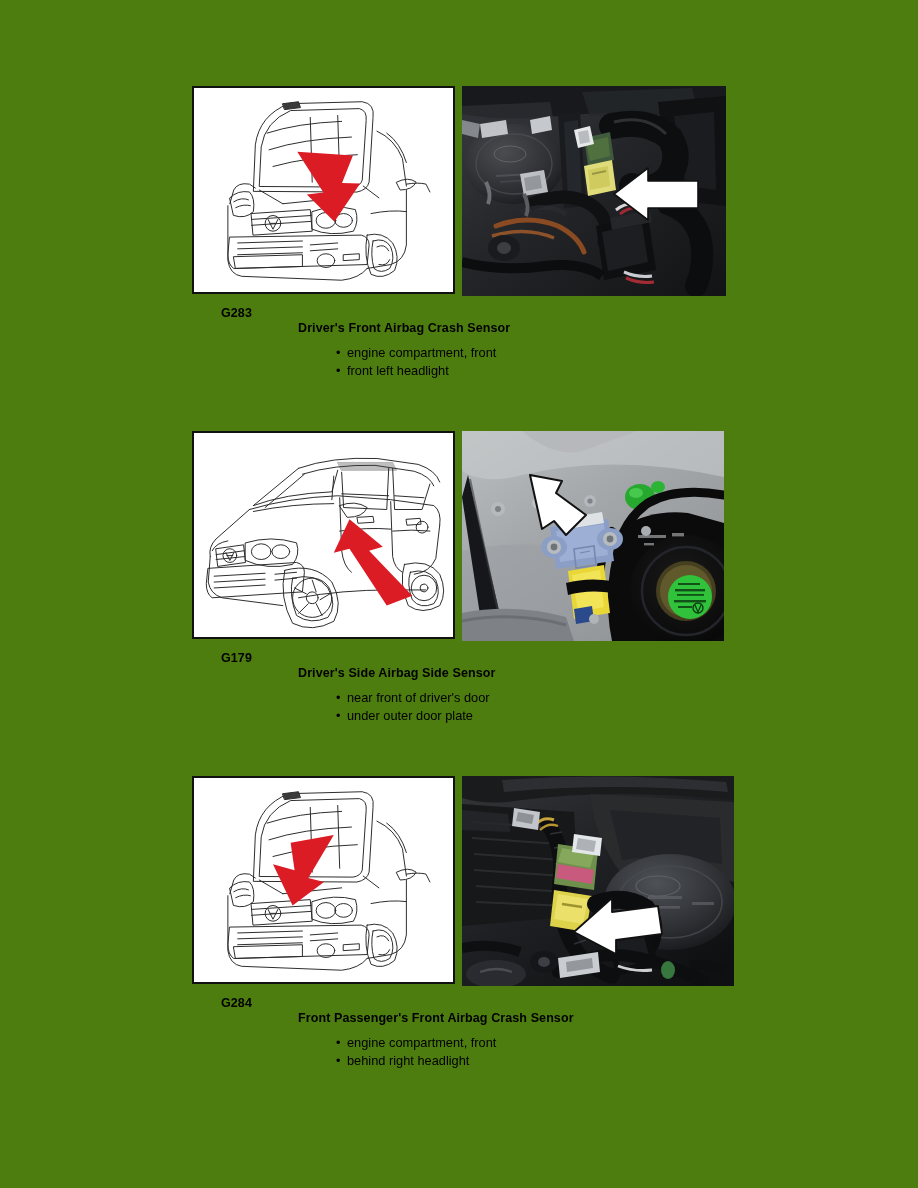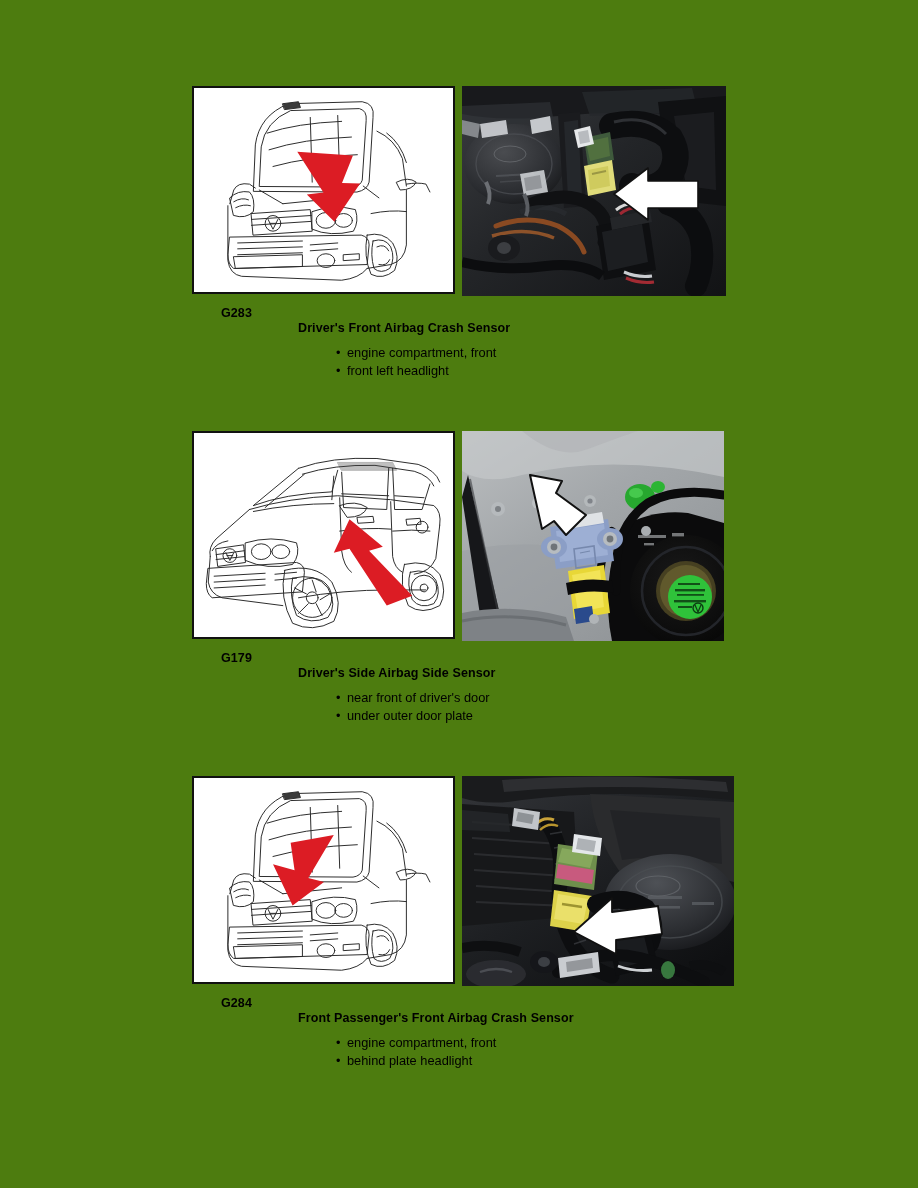--- a/index.html
+++ b/index.html
@@ -597,18 +597,18 @@
       <span class="cap-title">Front Passenger's Front Airbag Crash Sensor</span>
     </div>
 
     <div class="bullets">
       <div class="bullet-item">
         <span class="dot">•</span>
         <span>engine compartment, front</span>
       </div>
       <div class="bullet-item">
         <span class="dot">•</span>
-        <span>behind plate headlight</span>
+        <span>behind right headlight</span>
       </div>
     </div>
   </div>
 
 </div>
 
 </body></html>

